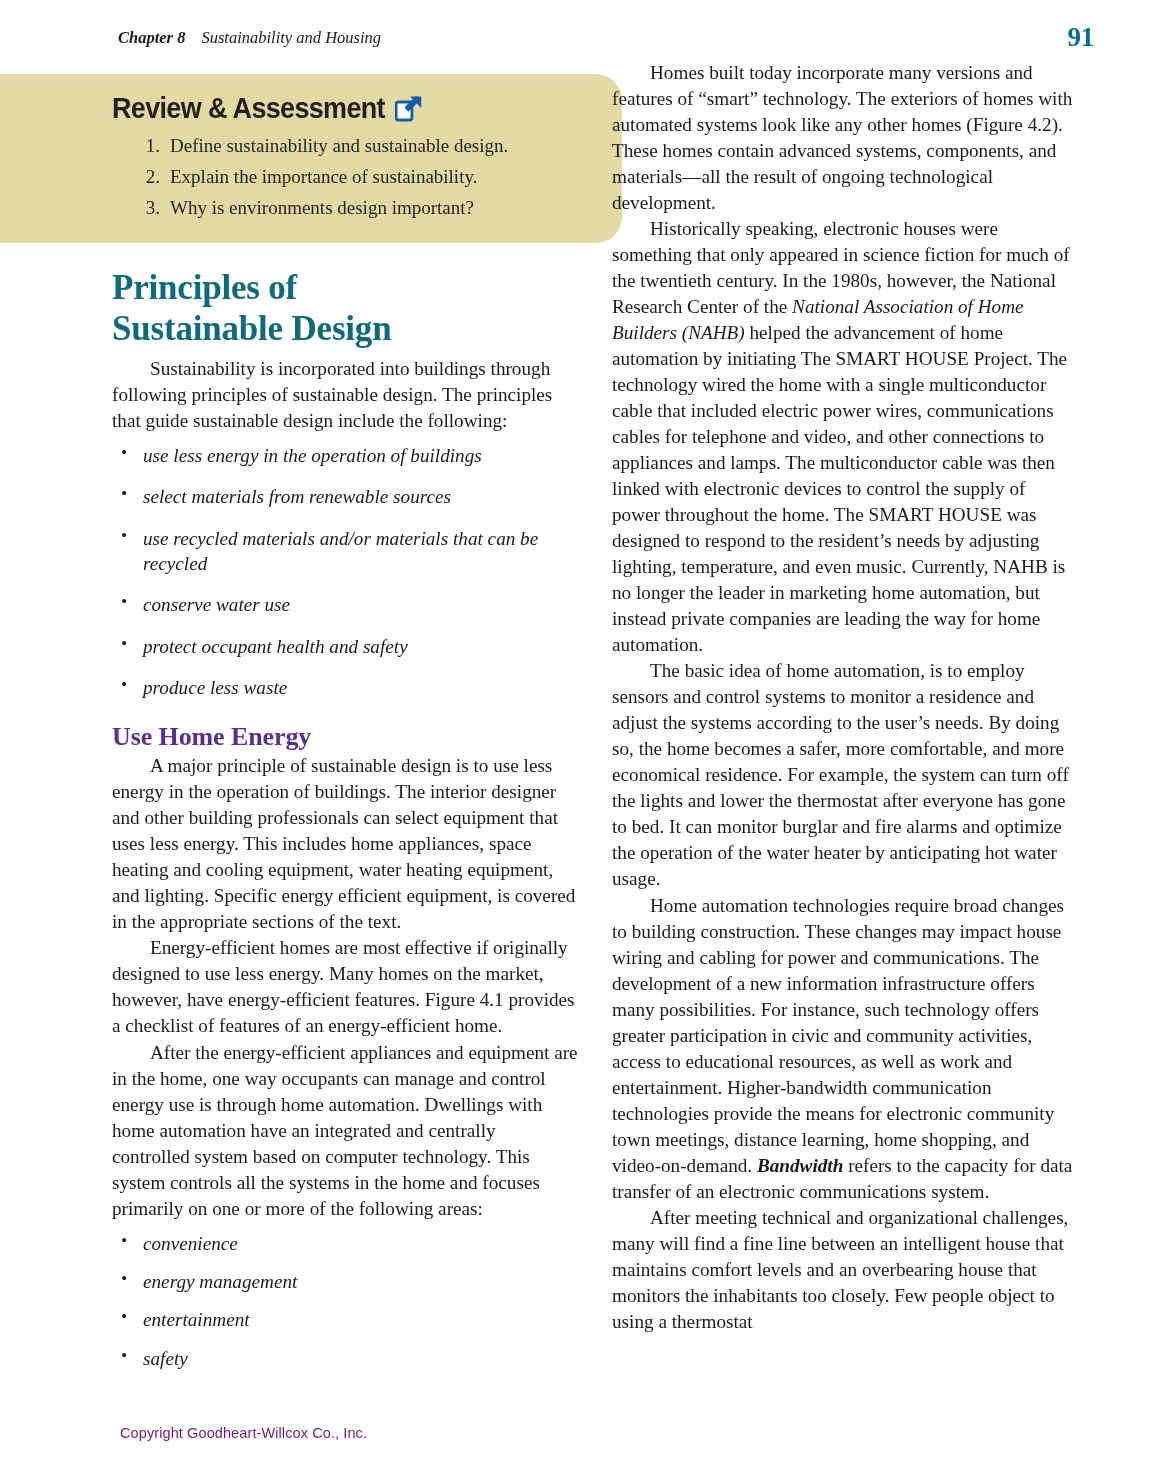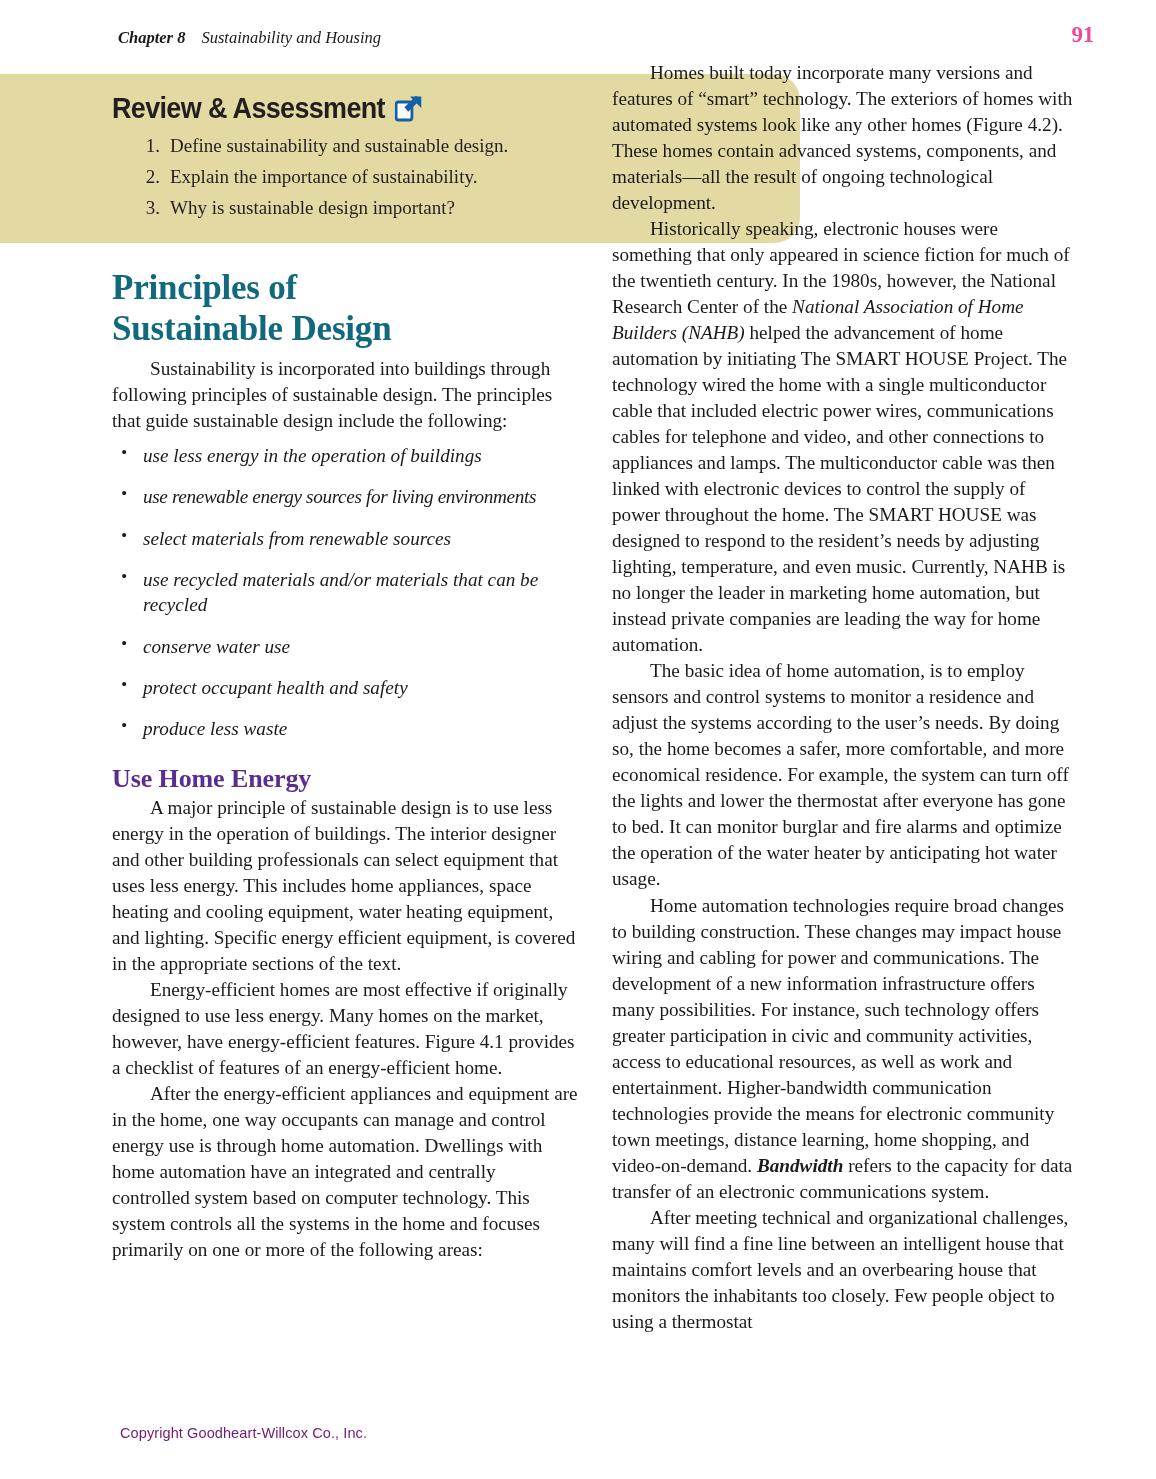--- a/index.html
+++ b/index.html
@@ -28,41 +28,41 @@
   }
   .runhead .chapnum {
     font-weight: bold;
     font-style: italic;
     margin-right: 16px;
   }
   .folio {
     position: absolute;
     top: 22px;
     right: 62px;
-    font-size: 23px;
+    font-size: 27px;
     font-weight: bold;
     letter-spacing: -0.2px;
-    color: #ec4899;
+    color: #0369a1;
   }
 
   
   .col {
     position: absolute;
     top: 60px;
     width: 466px;
   }
   .col-left  { left: 112px; }
   .col-right { left: 612px; }
 
   
   .review-box {
     position: absolute;
     left: -112px;           
     top: 14px;
-    width: 800px;
+    width: 622px;
     box-sizing: border-box;
     background: #e3daa3;
     border-top-right-radius: 26px;
     border-bottom-right-radius: 26px;
     padding: 18px 0 20px 0;
   }
   .review-inner {
     padding-left: 112px;
     padding-right: 26px;
   }
@@ -197,50 +197,55 @@
           <svg width="30" height="28" viewBox="0 0 30 28" aria-hidden="true">
             <rect x="1.5" y="7" width="17" height="18" rx="2.5" ry="2.5" fill="#ffffff" stroke="#1360a8" stroke-width="3"></rect>
             <path d="M12.5 14.5 L25 3" stroke="#1360a8" stroke-width="6" stroke-linecap="butt"></path>
             <path d="M16.5 1.5 L28.5 1.5 L28.5 13 Z" fill="#1360a8"></path>
           </svg>
         </span>
       </div>
       <ol class="review-list">
         <li>Define sustainability and sustainable design.</li>
         <li>Explain the importance of sustainability.</li>
-        <li>Why is sustainable design important?</li>
+        <li>Why is environments design important?</li>
       </ol>
     </div>
   </div>
 
   <div style="height:178px"></div>
 
   <h1 class="section-title">
     <span>Principles of</span><br>
     <span>Sustainable Design</span>
   </h1>
 
   <p class="body">Sustainability is incorporated into buildings through following principles of sustainable design. The principles that guide sustainable design include the following:</p>
 
   <ul class="bullets tight-list">
     <li>use less energy in the operation of buildings</li>
-    <li class="tight">use renewable energy sources for living environments</li>
     <li>select materials from renewable sources</li>
     <li>use recycled materials and/or materials that can be recycled</li>
     <li>conserve water use</li>
     <li>protect occupant health and safety</li>
     <li>produce less waste</li>
   </ul>
 
   <h2 class="sub-title">Use Home Energy</h2>
 
   <p class="body">A major principle of sustainable design is to use less energy in the operation of buildings. The interior designer and other building professionals can select equipment that uses less energy. This includes home appliances, space heating and cooling equipment, water heating equipment, and lighting. Specific energy efficient equipment, is covered in the appropriate sections of the text.</p>
   <p class="body">Energy-efficient homes are most effective if originally designed to use less energy. Many homes on the market, however, have energy-efficient features. Figure 4.1 provides a checklist of features of an energy-efficient home.</p>
   <p class="body"><span>After the energy-efficient appliances and equipment are in the home, one way occupants can manage and control energy use is through </span><strong class="keyterm">home automation</strong><span>. Dwellings with home automation have an integrated and centrally controlled system based on computer technology. This system controls all the systems in the home and focuses primarily on one or more of the following areas:</span></p>
 
+  <ul class="bullets">
+    <li>convenience</li>
+    <li>energy management</li>
+    <li>entertainment</li>
+    <li>safety</li>
+  </ul>
 </div>
 
 <div class="col col-right">
   <p class="body">Homes built today incorporate many versions and features of “smart” technology. The exteriors of homes with automated systems look like any other homes (Figure 4.2). These homes contain advanced systems, components, and materials—all the result of ongoing technological development.</p>
   <p class="body"><span>Historically speaking, electronic houses were something that only appeared in science fiction for much of the twentieth century. In the 1980s, however, the National Research Center of the </span><em class="italic">National Association of Home Builders (NAHB)</em><span> helped the advancement of home automation by initiating The SMART HOUSE Project. The technology wired the home with a single multiconductor cable that included electric power wires, communications cables for telephone and video, and other connections to appliances and lamps. The multiconductor cable was then linked with electronic devices to control the supply of power throughout the home. The SMART HOUSE was designed to respond to the resident’s needs by adjusting lighting, temperature, and even music. Currently, NAHB is no longer the leader in marketing home automation, but instead private companies are leading the way for home automation.</span></p>
   <p class="body">The basic idea of home automation, is to employ sensors and control systems to monitor a residence and adjust the systems according to the user’s needs. By doing so, the home becomes a safer, more comfortable, and more economical residence. For example, the system can turn off the lights and lower the thermostat after everyone has gone to bed. It can monitor burglar and fire alarms and optimize the operation of the water heater by anticipating hot water usage.</p>
   <p class="body"><span>Home automation technologies require broad changes to building construction. These changes may impact house wiring and cabling for power and communications. The development of a new information infrastructure offers many possibilities. For instance, such technology offers greater participation in civic and community activities, access to educational resources, as well as work and entertainment. Higher-bandwidth communication technologies provide the means for electronic community town meetings, distance learning, home shopping, and video-on-demand. </span><strong class="bolditalic">Bandwidth</strong><span> refers to the capacity for data transfer of an electronic communications system.</span></p>
   <p class="body">After meeting technical and organizational challenges, many will find a fine line between an intelligent house that maintains comfort levels and an overbearing house that monitors the inhabitants too closely. Few people object to using a thermostat</p>
 </div>
 

